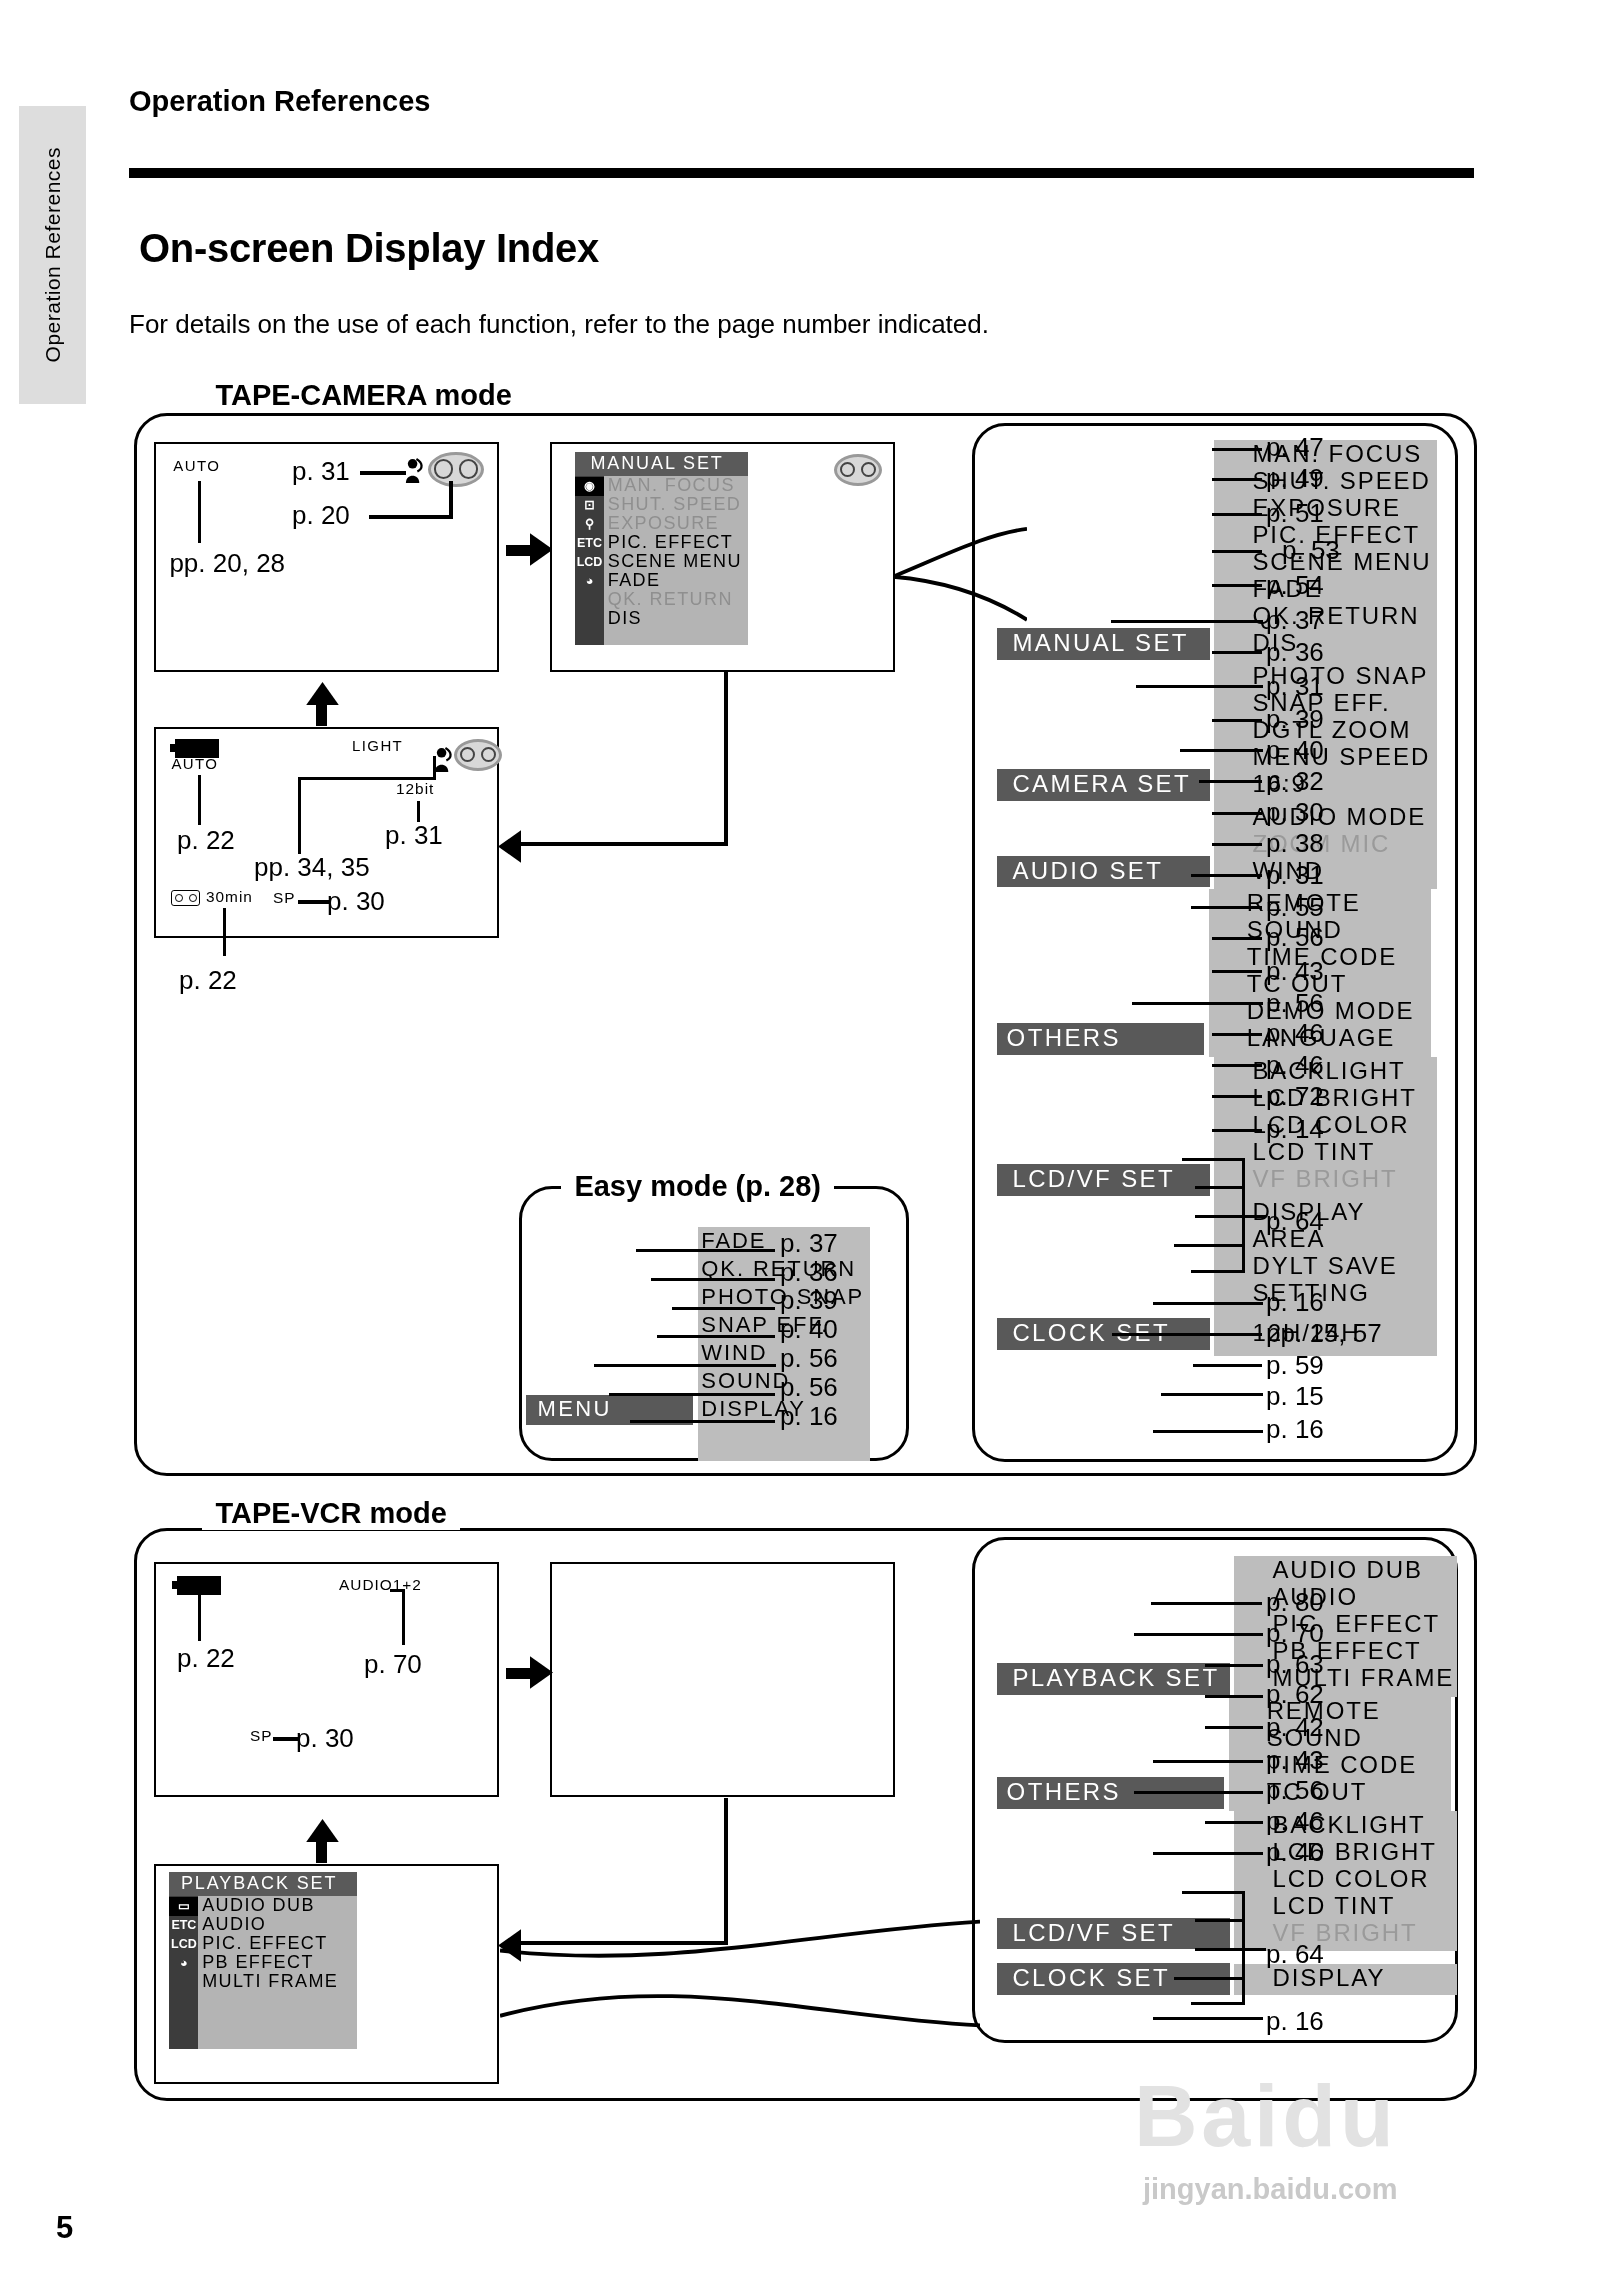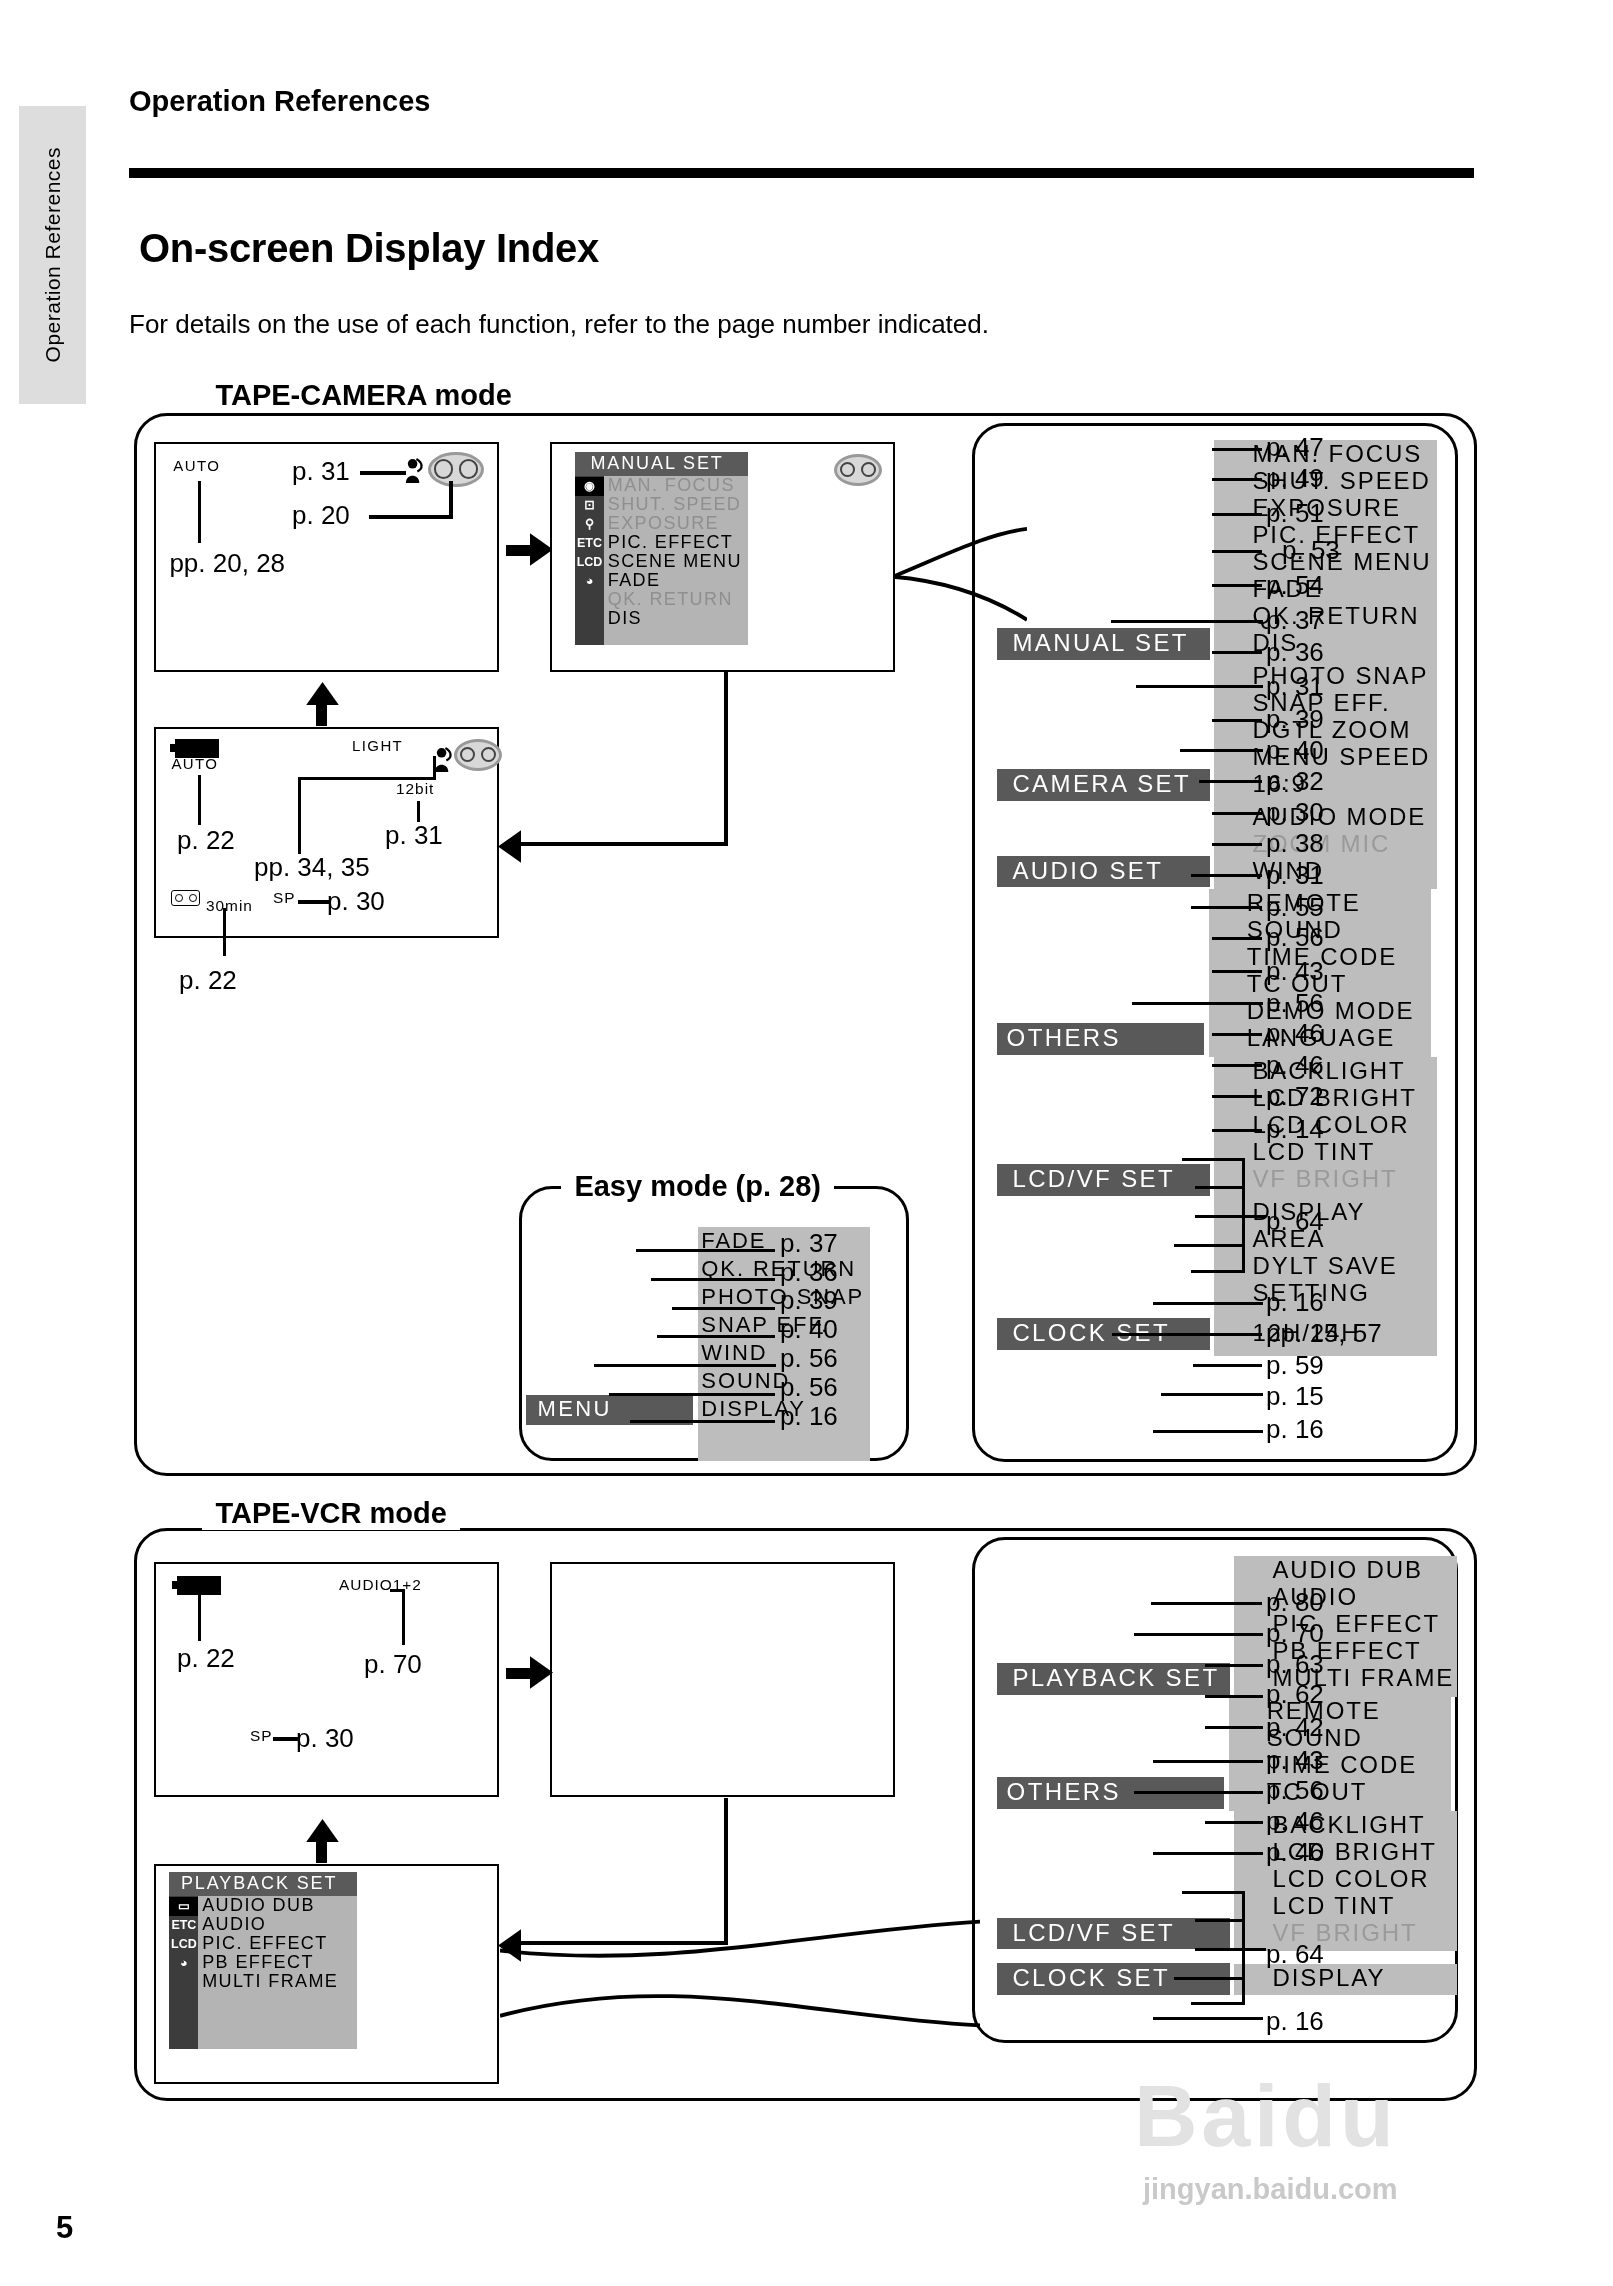--- a/index.html
+++ b/index.html
@@ -155,21 +155,21 @@
   </svg>
   <div class="lens" style="left:298px;top:9.6px;width:42px;height:26px;">
     <i style="width:11.5px;height:11.5px;"></i>
       <i style="width:11.5px;height:11.5px;"></i>
   </div>
 
   <div class="tape-ic" style="left:15.4px;top:161px;width:27px;height:14.4px;">
       <i></i>
       <i></i>
     </div>
-  <div class="t osd-sm" style="left:50px;top:168px;">30min</div>
+  <div class="t osd-sm" style="left:50px;top:159px;">30min</div>
   <div class="t osd-sm" style="left:117px;top:160px;">SP</div>
   <div class="ln lnh" style="left:142px;top:171px;width:31px;"></div>
   <div class="t pg" style="left:171px;top:157px;">p. 30</div>
   <div class="ln lnv-thin" style="left:67px;top:179px;height:48px;"></div>
 </div>
 <div class="t pg" style="left:179px;top:965px;">p. 22</div>
 
 <div class="arr-shaft" style="position:absolute;left:506px;top:545px;width:27px;height:10.6px;"></div>
 <svg style="position:absolute;left:530px;top:533px;" width="23" height="33" viewBox="0 0 24 34">
   <polygon points="24,17 0,34 0,0" fill="#000"></polygon>

